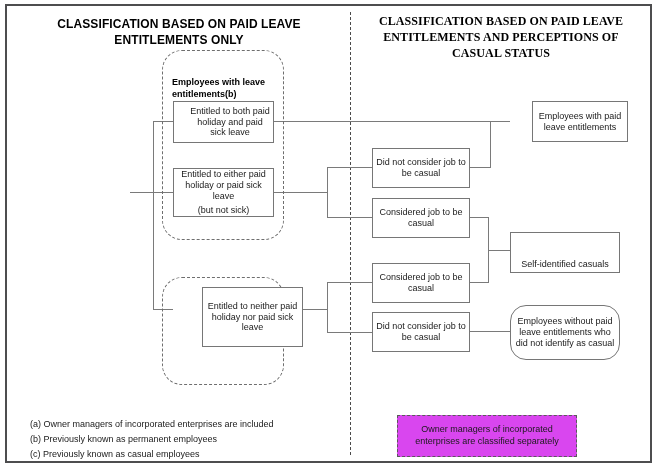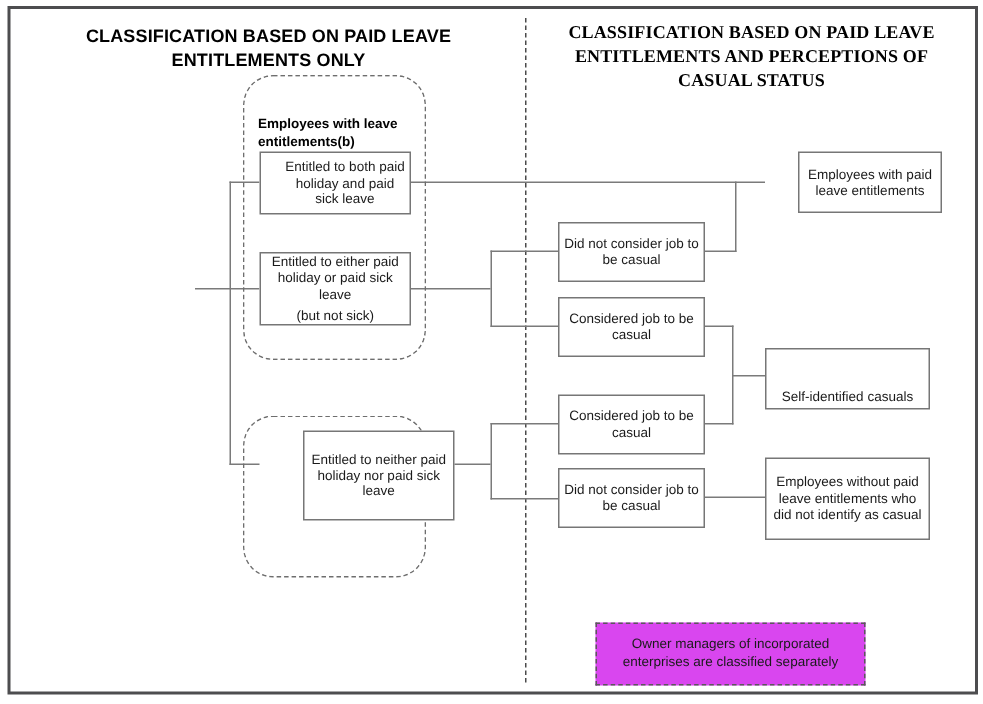--- a/index.html
+++ b/index.html
@@ -113,21 +113,26 @@
   <div class="box" style="left:372px;top:312px;width:98px;height:40px;">
     <span>Did not consider job to be casual</span>
   </div>
 
   <div class="box" style="left:532px;top:101px;width:96px;height:41px;">
     <span>Employees with paid leave entitlements</span>
   </div>
   <div class="box" style="left:510px;top:232px;width:110px;height:41px;justify-content:flex-end;">
     <span>Self-identified casuals</span>
   </div>
-  <div class="box" style="left:510px;top:305px;width:110px;height:55px;">
+  <div class="box" style="left:510px;top:305px;width:110px;height:55px;border-radius:16px;">
     <span>Employees without paid leave entitlements who did not identify as casual</span>
   </div>
 
+  <div class="footnotes">
+    <div>(a) Owner managers of incorporated enterprises are included</div>
+    <div>(b) Previously known as permanent employees</div>
+    <div>(c) Previously known as casual employees</div>
+  </div>
 
   <div class="note-box" style="left:397px;top:415px;width:180px;height:42px;">
     <span>Owner managers of incorporated enterprises are classified separately</span>
   </div>
 </div>
 
 </body></html>

